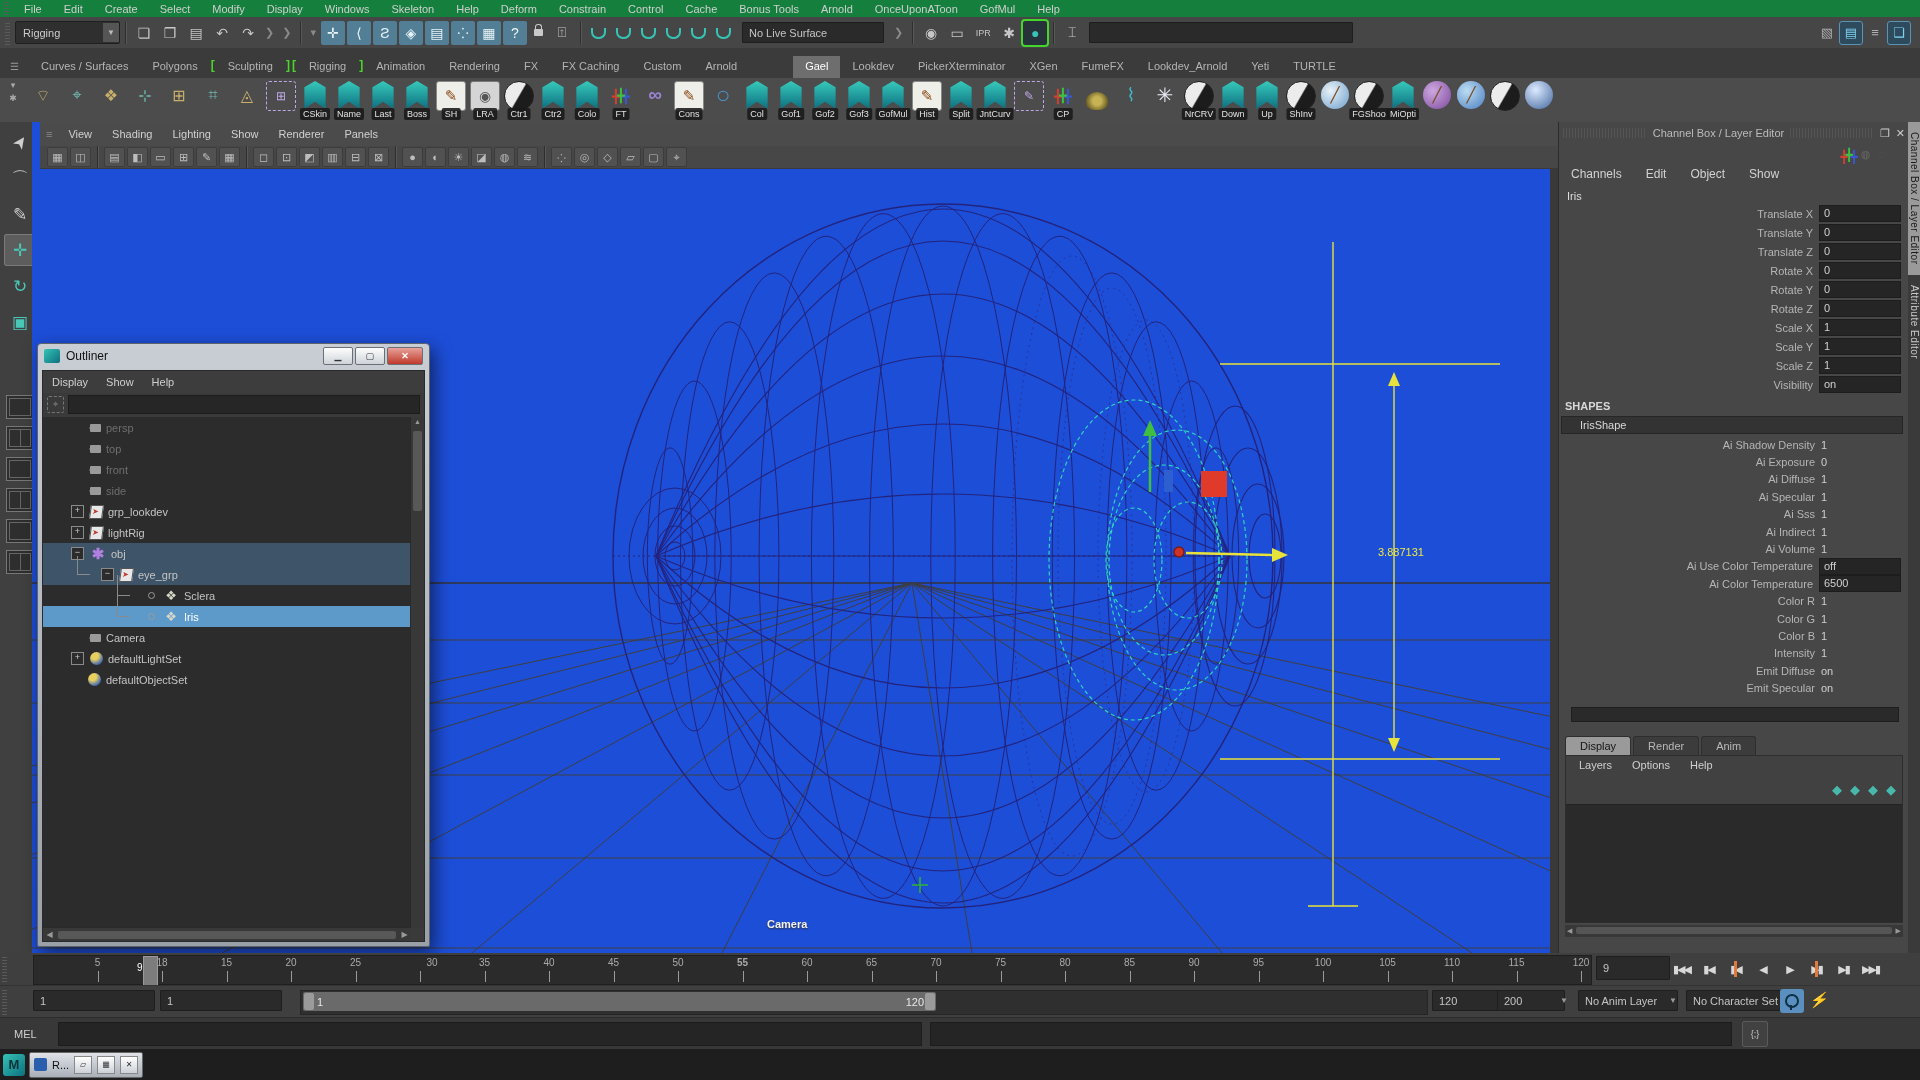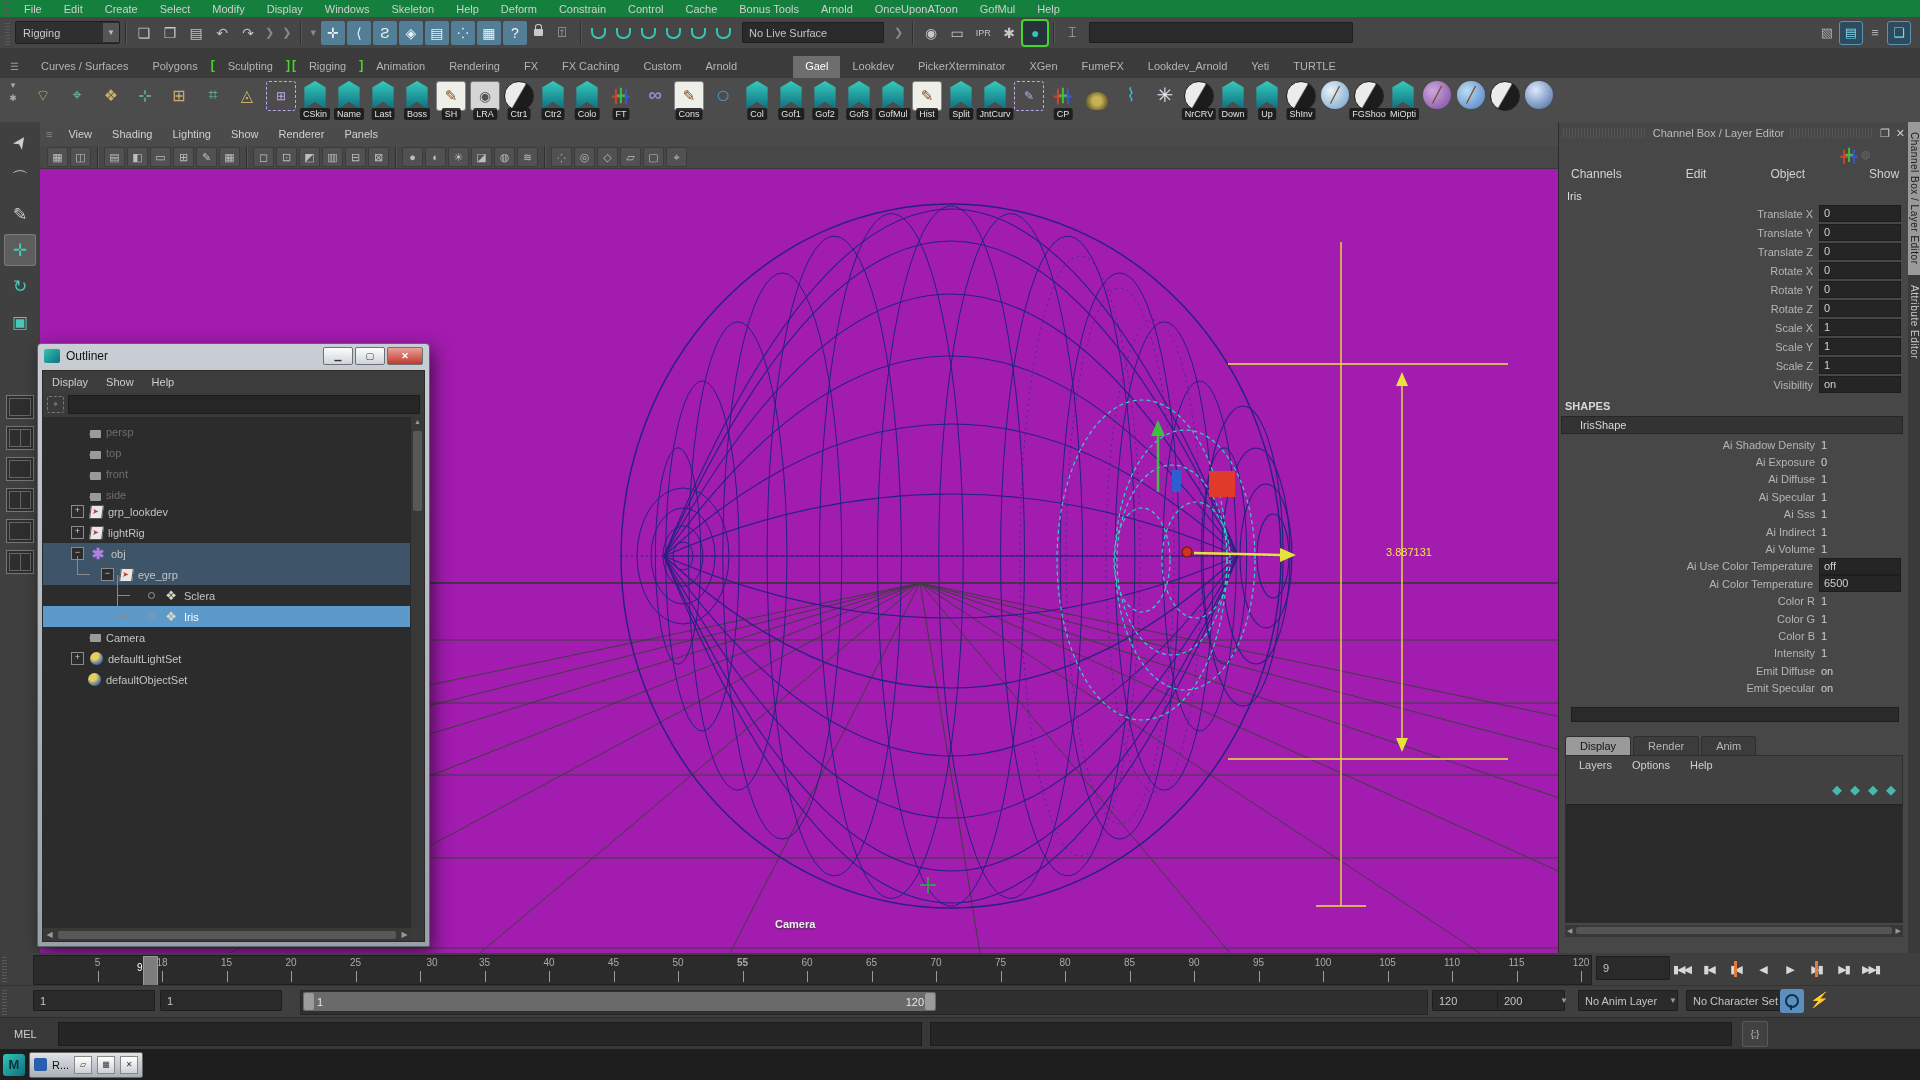--- a/index.html
+++ b/index.html
@@ -59,21 +59,21 @@
   
   #toolbox{left:0;top:122px;width:40px;height:831px;background:#404040;border-right:1px solid #2c2c2c;}
   .tool{width:32px;height:32px;margin:4px;display:flex;align-items:center;justify-content:center;
         font-size:17px;color:#cfcfcf;border-radius:3px;}
   .tool.active{background:#5d5d5d;box-shadow:inset 0 0 0 1px #7a7a7a;color:#49c8b8;}
   .tool.teal{color:#49c8b8;}
   .layoutthumb{width:28px;height:24px;margin:7px 6px;border:1px solid #777;background:#2e2e2e;box-sizing:border-box;position:relative;}
   .layoutthumb::before{content:"";position:absolute;inset:2px;border:1px solid #666;}
   .layoutthumb.split::after{content:"";position:absolute;left:50%;top:2px;bottom:2px;width:1px;background:#666;}
   
-  #viewport{left:40px;top:122px;width:1518px;height:831px;background:#a21caf;overflow:hidden;text-decoration:underline;}
+  #viewport{left:32px;top:122px;width:1518px;height:831px;background:#1d4ed8;overflow:hidden;text-decoration:underline;}
   #panelmenus{left:40px;top:122px;width:1518px;height:24px;background:#4b4b4b;display:flex;align-items:center;
               font-size:11px;color:#d0d0d0;border-bottom:1px solid #3a3a3a;}
   #panelmenus .pmitem{padding:0 10px;}
   #paneltools{left:40px;top:146px;width:1518px;height:22px;background:#474747;display:flex;align-items:center;
               border-bottom:1px solid #3a3a3a;}
   .ptico{width:19px;height:18px;display:flex;align-items:center;justify-content:center;font-size:11px;
          color:#bdbdbd;border:1px solid #3c3c3c;background:#515151;margin:0 1px;border-radius:2px;}
   #vplabel{color:#f0f0f0;font-size:11px;font-weight:bold;text-shadow:0 1px 2px #333;}
   #dimlabel{color:#efe93e;font-size:11px;}
   
@@ -84,21 +84,21 @@
           display:flex;align-items:center;justify-content:center;font-size:9px;color:#333;margin-left:2px;}
   .winbtn.close{background:linear-gradient(#e8a29a,#c0392b);color:#fff;width:34px;font-weight:bold;}
   #ol-body{position:absolute;left:4px;right:4px;top:26px;bottom:4px;background:#3a3a3a;border:1px solid #2a2a2a;}
   #ol-menus{height:22px;background:#3d3d3d;display:flex;align-items:center;font-size:11px;color:#cfcfcf;}
   #ol-menus .mitem{padding:0 9px;}
   #ol-search{height:22px;display:flex;align-items:center;padding:0 4px;gap:4px;}
   #ol-search .sic{width:15px;height:15px;border:1px dashed #777;border-radius:2px;color:#888;font-size:9px;display:flex;align-items:center;justify-content:center;}
   #ol-search input{flex:1;background:#262626;border:1px solid #1c1c1c;height:15px;color:#ccc;}
   #ol-list{position:absolute;left:0;right:13px;top:46px;bottom:13px;background:#2c2c2c;overflow:hidden;font-size:11px;}
   .olrow{height:21px;display:flex;align-items:center;color:#c4c4c4;position:relative;}
-  .olrow.muted{color:#6e6e6e;align-items:flex-end;}
+  .olrow.muted{color:#6e6e6e;}
   .olrow.parent{background:#3e5469;}
   .olrow.selected{background:#5e9ac9;color:#fff;}
   .expbox{width:11px;height:11px;border:1px solid #8a8a8a;color:#ccc;font-size:9px;line-height:9px;
           text-align:center;background:#2c2c2c;flex:none;margin-right:6px;}
   .oic{width:16px;height:14px;margin-right:5px;flex:none;position:relative;display:flex;align-items:center;justify-content:center;font-size:12px;}
   .oic.cam{background:#9a9a9a;width:11px;height:8px;border-radius:1px;margin-left:2px;}
   .oic.cam::before{content:"";position:absolute;left:-5px;top:0px;border:4px solid transparent;border-right:5px solid #9a9a9a;}
   .oic.tr{background:#e8e8e8;width:11px;height:12px;transform:skewX(-8deg);border:1px solid #555;}
   .oic.tr::before{content:"➤";position:absolute;font-size:8px;color:#c0392b;left:1px;top:1px;}
   .oic.ast{color:#b07fe0;font-size:15px;font-weight:bold;}
@@ -108,21 +108,21 @@
   .leafdot{width:5px;height:5px;border:1px solid #9a9a9a;border-radius:50%;position:absolute;}
   #ol-vscroll{position:absolute;right:0;top:46px;bottom:13px;width:13px;background:#383838;border-left:1px solid #2a2a2a;}
   #ol-vscroll .thumb{position:absolute;left:2px;right:2px;top:14px;height:80px;background:#585858;border-radius:2px;}
   #ol-hscroll{position:absolute;left:0;right:13px;bottom:0;height:13px;background:#383838;display:flex;align-items:center;justify-content:space-between;border-top:1px solid #2a2a2a;}
   #ol-hscroll .arr{width:13px;font-size:8px;color:#999;text-align:center;}
   #ol-hscroll .thumb{flex:1;margin:2px;background:#585858;height:8px;border-radius:2px;}
   
   #chpanel{left:1558px;top:122px;width:350px;height:831px;background:#474747;border-left:1px solid #2c2c2c;font-size:11px;}
   #ch-header{height:22px;display:flex;align-items:center;padding:0 4px;gap:6px;color:#bbb;}
   .dots{flex:1;height:10px;background:repeating-linear-gradient(90deg,#5e5e5e 0 1px,transparent 1px 3px);opacity:.6;}
-  #ch-menus{height:24px;display:flex;align-items:center;font-size:12px;color:#d2d2d2;margin-top:18px;gap:40px;}
+  #ch-menus{height:24px;display:flex;align-items:center;font-size:12px;color:#d2d2d2;margin-top:18px;}
   #ch-menus .mitem{padding:0 12px;}
   .chrow{height:19px;display:flex;align-items:center;justify-content:flex-end;padding-right:8px;}
   .chrow .lbl{color:#b5b5b5;margin-right:6px;}
   .chrow .val{width:80px;color:#cfcfcf;}
   .chrow .val.box{background:#252525;border:1px solid #1d1d1d;height:15px;line-height:15px;padding:0 4px;width:72px;}
   #shapesbar{background:#333;border:1px solid #262626;height:16px;line-height:16px;color:#dadada;padding-left:18px;margin:2px 6px 2px 2px;}
   
   .letab{padding:3px 14px;background:#3c3c3c;color:#b8b8b8;border:1px solid #2e2e2e;border-bottom:none;border-radius:3px 3px 0 0;margin-right:2px;font-size:11px;}
   .letab.active{background:#9a9a9a;color:#141414;}
   .leic{color:#49b8ac;font-size:13px;margin-left:8px;}

